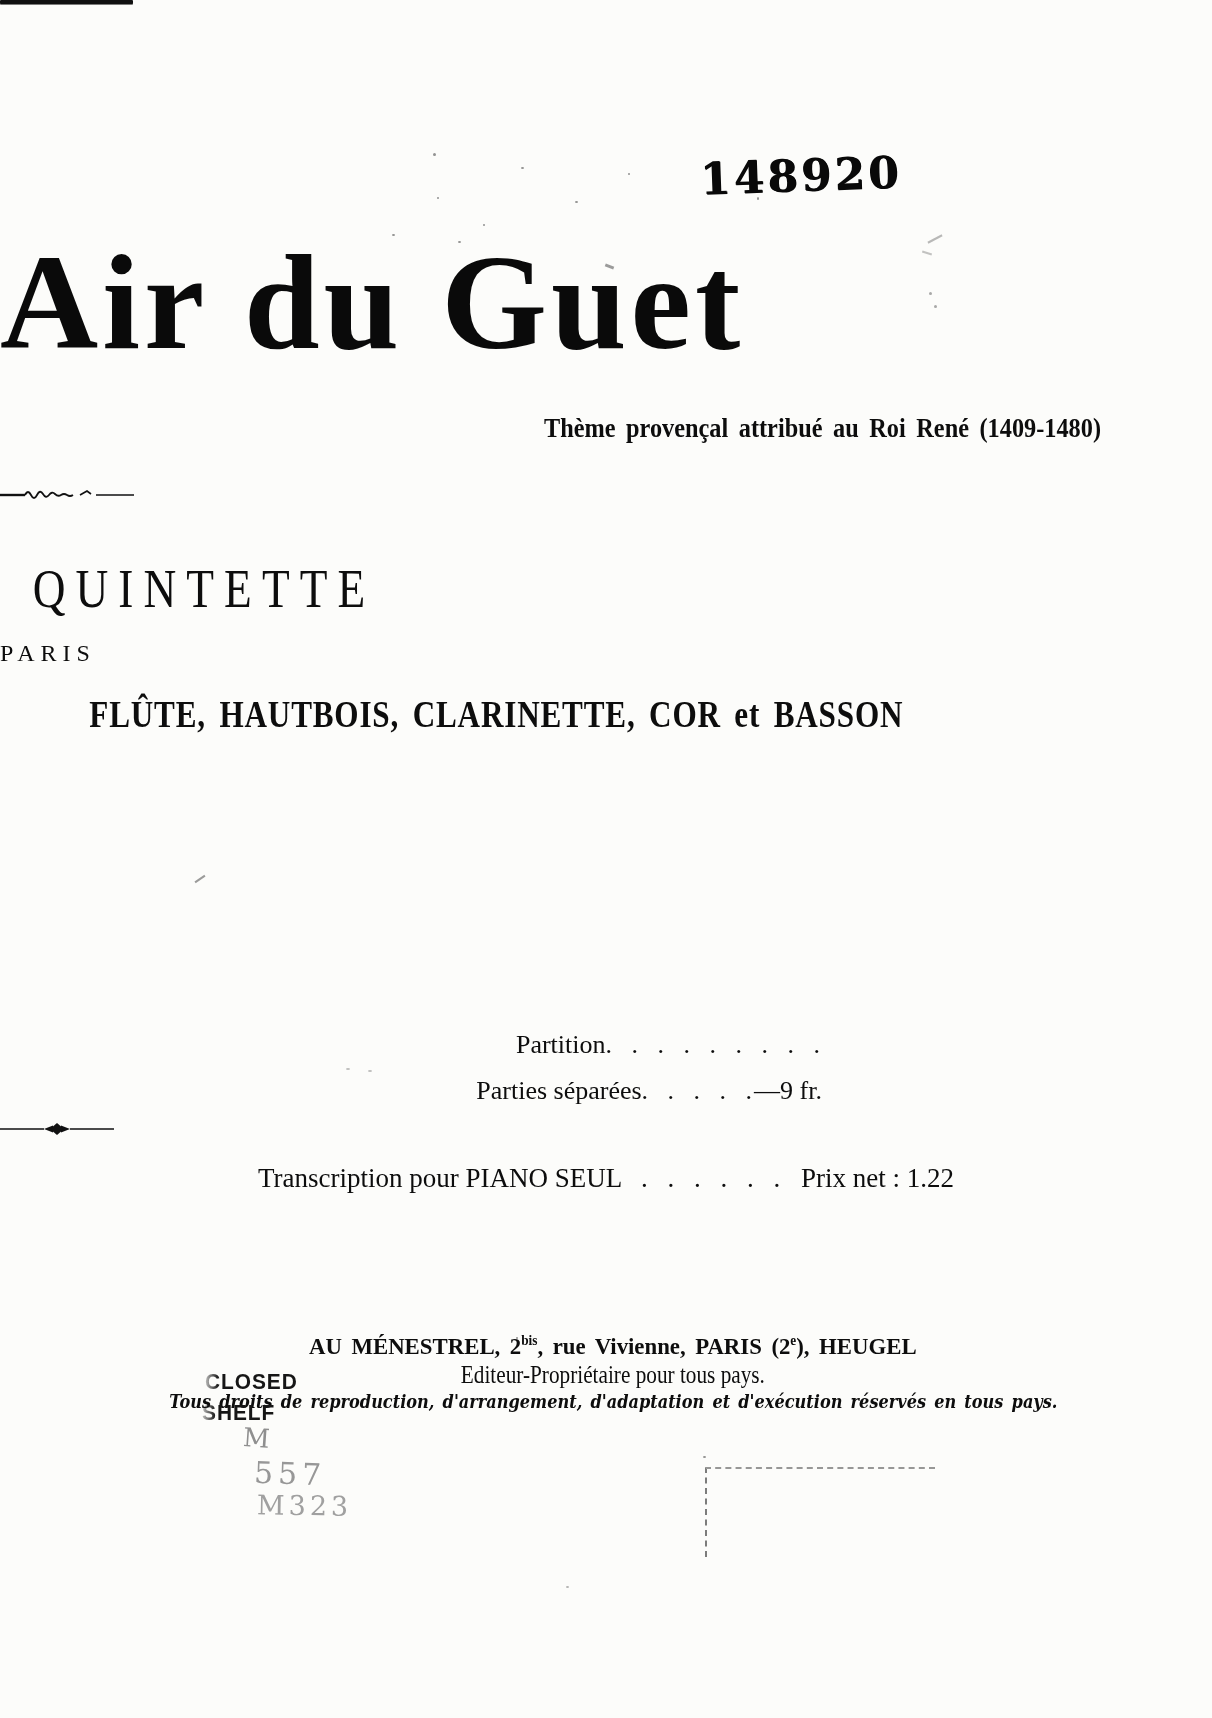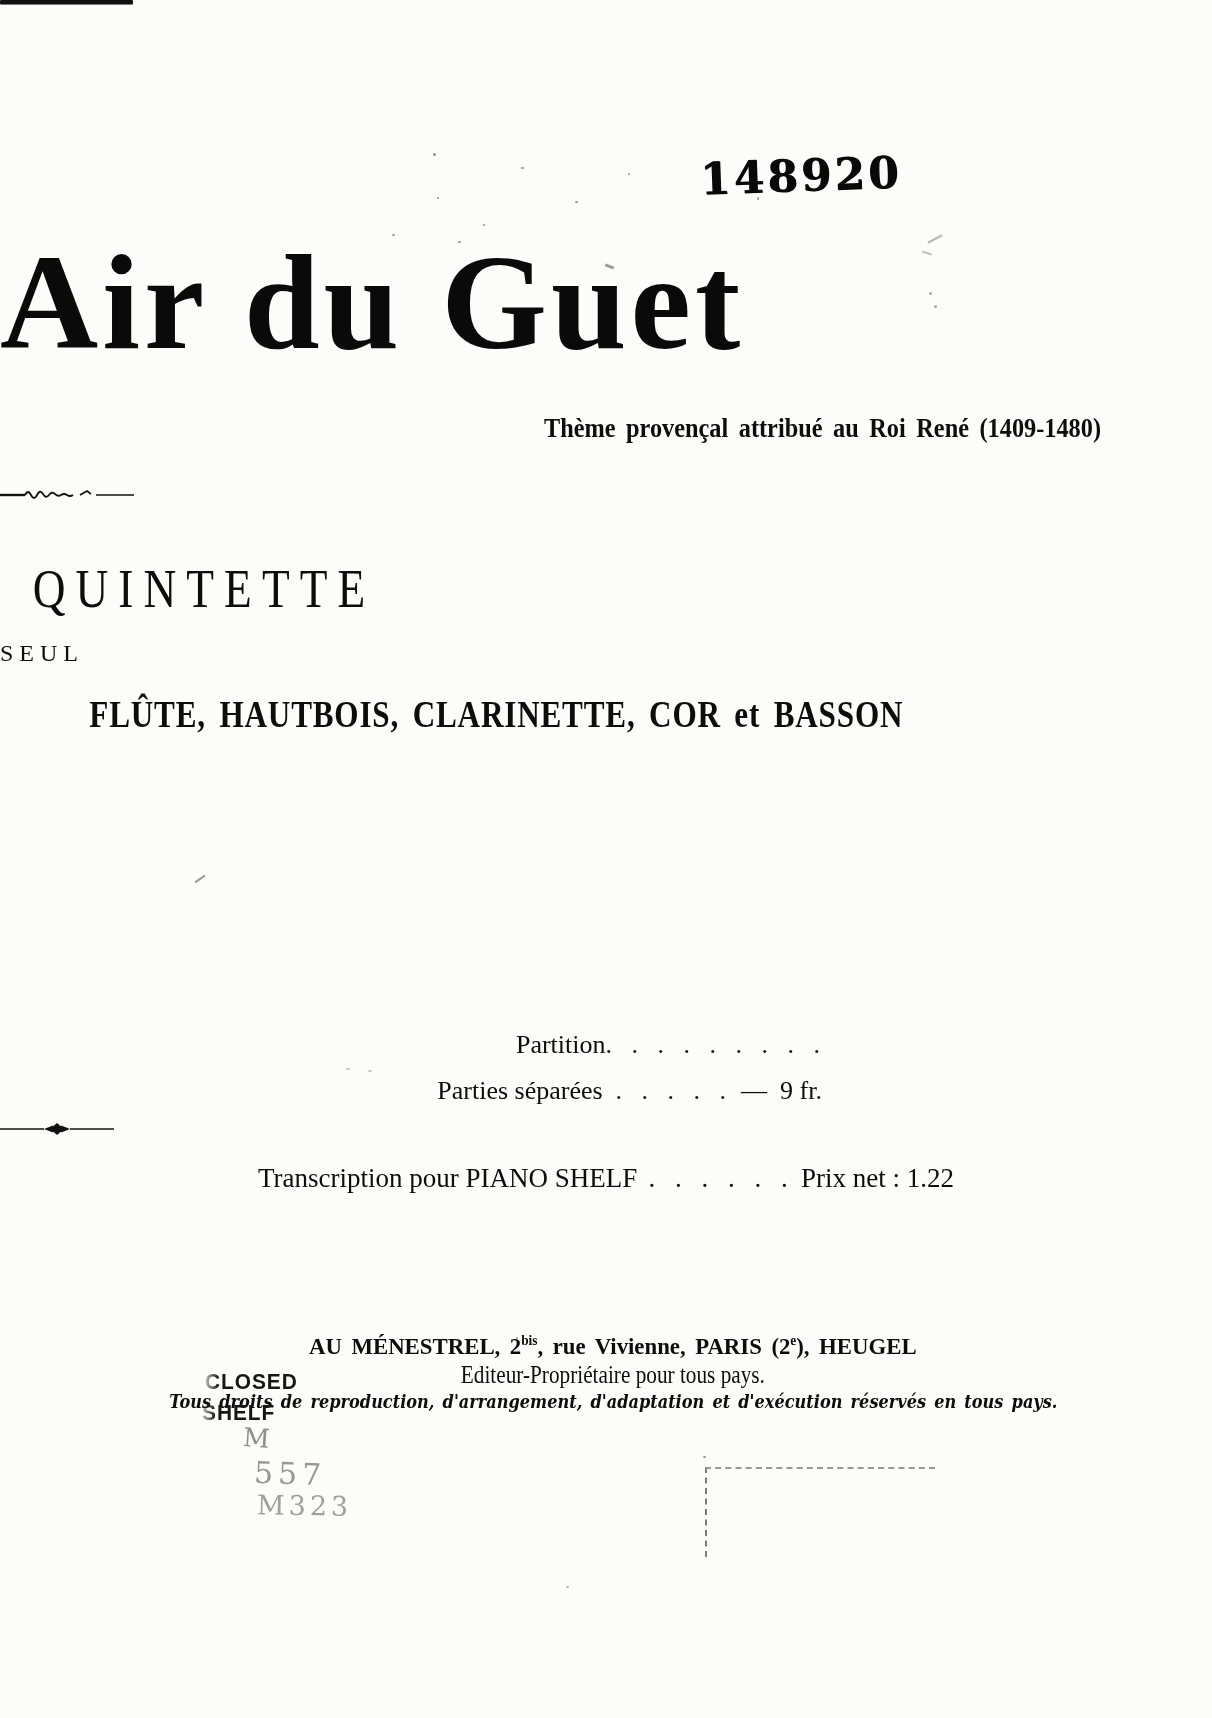--- a/index.html
+++ b/index.html
@@ -41,21 +41,21 @@
   .rule-divider {
     top:963px; left:536px; width:133px; height:4px;
     background:#101010; border-radius:1px;
     box-shadow:0 1px 0 rgba(16,16,16,.55);
   }
   .price-row {
     position:absolute; display:flex; justify-content:flex-end;
     align-items:baseline; font-size:26px;
   }
   .price-row.row1 { left:378px; top:1030px; width:444px; }
-  .price-row.row2 { left:378px; top:1076px; width:444px;gap:13px; }
+  .price-row.row2 { left:378px; top:1076px; width:444px; }
   .pdots { word-spacing:9px; letter-spacing:2px; }
   .pdash { letter-spacing:0; }
   .orn-diamond { top:1122px; }
   .trans-row {
     position:absolute; left:258px; top:1163px; width:696px;
     display:flex; justify-content:space-between; align-items:baseline;
     font-size:27px;
   }
   .pub1 { top:1333px; font-weight:bold; font-size:24px; white-space:nowrap; }
   .pub1 > span.scale { display:inline-block; transform:scaleX(.95); word-spacing:4px; }
@@ -107,21 +107,21 @@
       <path d="M25 8 q3 -6 6 0 t6 0 t6 -1 t6 1 t6 -1 t6 1 t6 0 t6 0" stroke="#111" stroke-width="1.8" fill="none"></path>
       <path d="M80 8 l7 -4 4 3" stroke="#111" stroke-width="1.6" fill="none"></path>
       <path d="M96 8 H134" stroke="#111" stroke-width="1.6" fill="none"></path>
     </svg>
   </div>
 
   <div class="c583 work-form">
     <span>QUINTETTE</span>
   </div>
 
-  <div class="c583 pour">SEUL</div>
+  <div class="c583 pour">PARIS</div>
 
   <div class="c601 instruments">
     <span>FLÛTE, HAUTBOIS, CLARINETTE, COR et BASSON</span>
   </div>
 
 
 
   <div class="rule-divider"></div>
 
   <div class="price-row row1">
@@ -140,21 +140,21 @@
     <svg width="114" height="14" viewBox="0 0 114 14">
       <line x1="0" y1="7" x2="44" y2="7" stroke="#111" stroke-width="1.4"></line>
       <line x1="70" y1="7" x2="114" y2="7" stroke="#111" stroke-width="1.4"></line>
       <polygon points="44,7 53,3.5 53,10.5" fill="#111"></polygon>
       <polygon points="70,7 61,3.5 61,10.5" fill="#111"></polygon>
       <polygon points="57,1 64,7 57,13 50,7" fill="#111"></polygon>
     </svg>
   </div>
 
   <div class="trans-row">
-    <span>Transcription pour PIANO SHELF</span>
+    <span>Transcription pour PIANO SEUL</span>
     <span class="pdots">. . . . . .</span>
     <span>Prix net : 1.22</span>
   </div>
 
   <div class="c613 pub1">
     <span class="scale"><span>AU MÉNESTREL, 2</span><sup>bis</sup><span>, rue Vivienne, PARIS (2</span><sup>e</sup><span>), HEUGEL</span></span>
   </div>
 
   <div class="c613 pub2">
     <span>Editeur-Propriétaire pour tous pays.</span>

